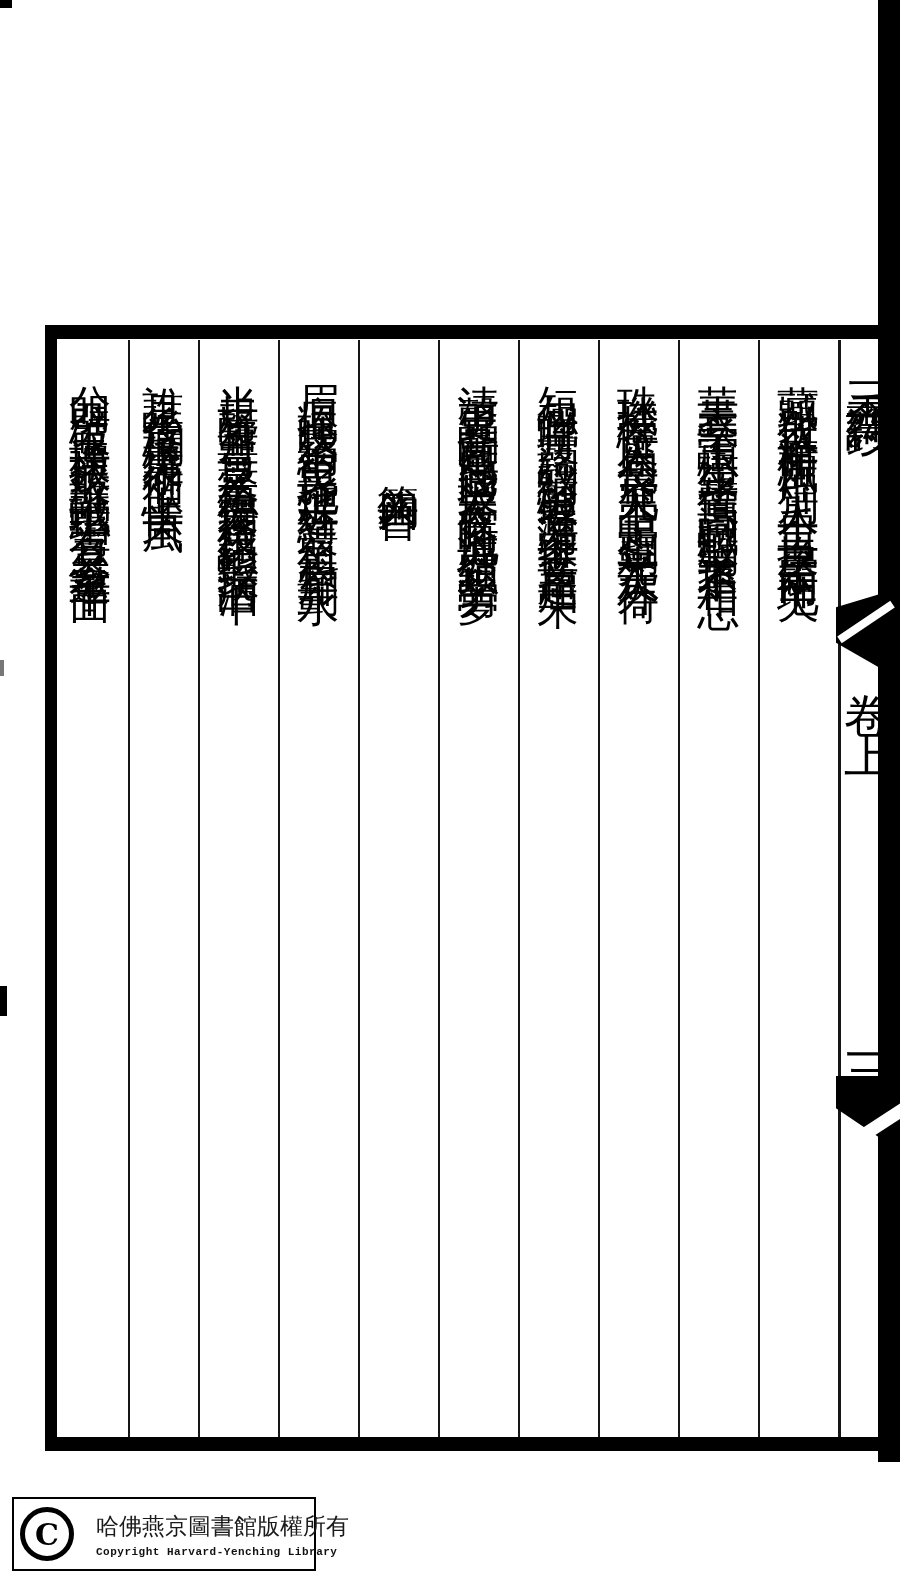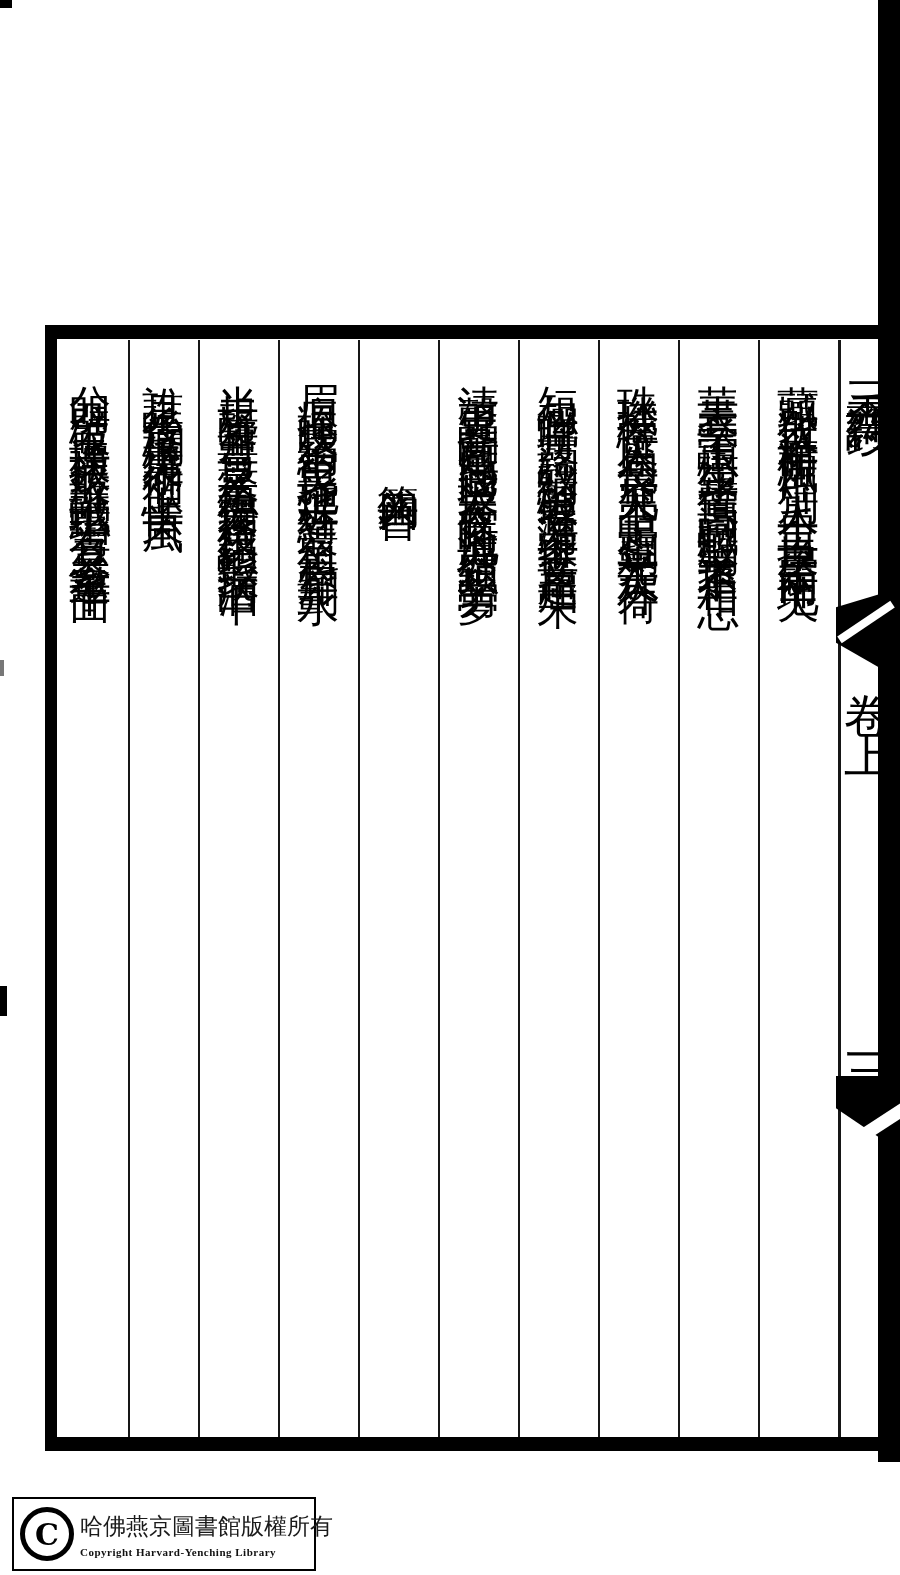--- a/index.html
+++ b/index.html
@@ -115,30 +115,30 @@
   .stamp-circle {
     width: 44px; height: 44px;
     border: 5px solid #000;
     border-radius: 50%;
     margin-left: 6px;
     flex: 0 0 auto;
     display: flex; align-items: center; justify-content: center;
     font-family: "DejaVu Serif", serif;
     font-size: 30px; font-weight: bold;
   }
-  .stamp-body { margin-left: 6px; }
+  .stamp-body { margin-left: 22px; }
   .stamp-cn {
     font-family: "DejaVu Serif", "Liberation Serif", serif;
     font-size: 23px;
     letter-spacing: 0px;
     white-space: nowrap;
     color: #1a1a1a;
   }
   .stamp-en {
-    font-family: Liberation Serif, serif;
+    font-family: Liberation Mono, monospace;
     font-size: 11px;
     font-weight: bold;
     letter-spacing: 0.5px;
     margin-top: 4px;
     white-space: nowrap;
     color: #111;
   }
 </style>
 </head>
 <body>

